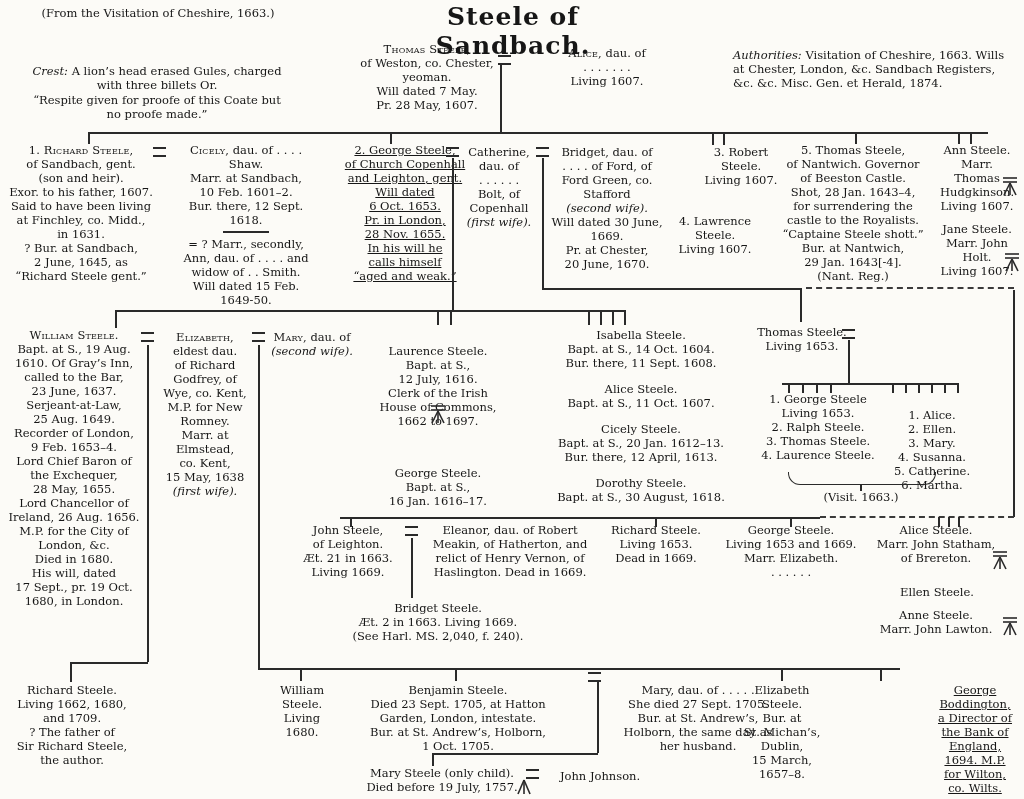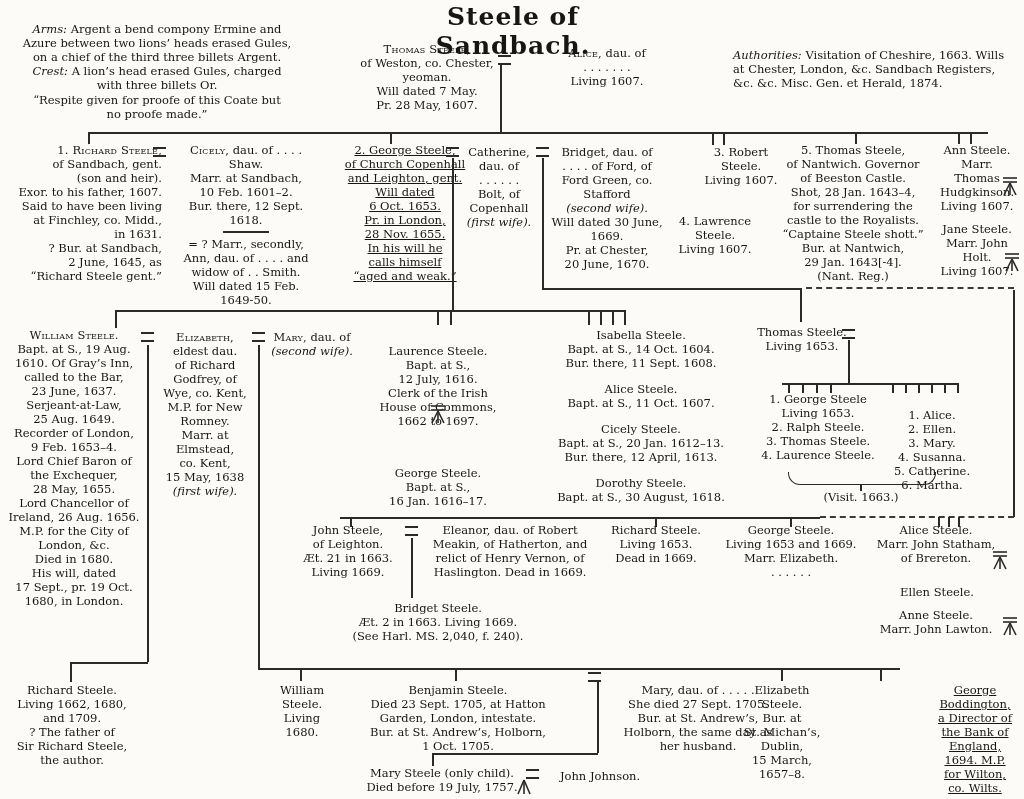--- a/index.html
+++ b/index.html
@@ -17,23 +17,21 @@
   .eq{position:absolute;width:13px;height:6px;border-top:2px solid #2a2a2a;border-bottom:2px solid #2a2a2a;display:block;}
   .rule{width:46px;height:1.5px;background:#2a2a2a;margin:4px auto;}
   .brace{position:absolute;border:1.5px solid #2a2a2a;border-top:none;border-radius:0 0 12px 12px;}
   svg.issue{position:absolute;display:block;}
 </style>
 </head>
 <body>
 
 <div id="page">
 
-  <div class="blk" style="left:4px;top:22px;width:306px;"><i class="it">Arms:</i><span class="t"> Argent a bend compony Ermine and
-Azure between two lions’ heads erased Gules,
-on a chief of the third three billets Argent.</span></div>
+  <div class="blk" style="left:8px;top:6px;width:300px;"><span class="t">(From the Visitation of Cheshire, 1663.)</span></div>
   <div class="blk" style="left:4px;top:64px;width:306px;"><i class="it">Crest:</i><span class="t"> A lion’s head erased Gules, charged
 with three billets Or.</span></div>
   <div class="blk" style="left:4px;top:93px;width:306px;"><span class="t">“Respite given for proofe of this Coate but
 no proofe made.”</span></div>
   <div class="ttl" style="left:368px;top:2px;width:290px;">Steele of Sandbach.</div>
   <div class="blk left" style="left:733px;top:48px;width:290px;"><i class="it">Authorities:</i><span class="t"> Visitation of Cheshire, 1663.  Wills
 at Chester, London, &amp;c.  Sandbach Registers,
 &amp;c. &amp;c.   Misc. Gen. et Herald, 1874.</span></div>
 
   <div class="blk" style="left:352px;top:42px;width:150px;">
@@ -42,21 +40,21 @@
 yeoman.
 Will dated 7 May.
 Pr. 28 May, 1607.</div>
     </div>
   <div class="blk" style="left:532px;top:46px;width:150px;">
       <div><span class="nm">Alice,</span><span> dau. of</span></div>
       <div class="t">. . . . . . .
 Living 1607.</div>
     </div>
 
-  <div class="blk" style="left:0px;top:143px;width:162px;text-align:right;">
+  <div class="blk" style="left:0px;top:143px;width:162px;">
       <div class="nm">1. Richard Steele,</div>
       <div class="t">of Sandbach, gent.
 (son and heir).
 Exor. to his father, 1607.
 Said to have been living
 at Finchley, co. Midd.,
 in 1631.
 ? Bur. at Sandbach,
 2 June, 1645, as
 “Richard Steele gent.”</div>

